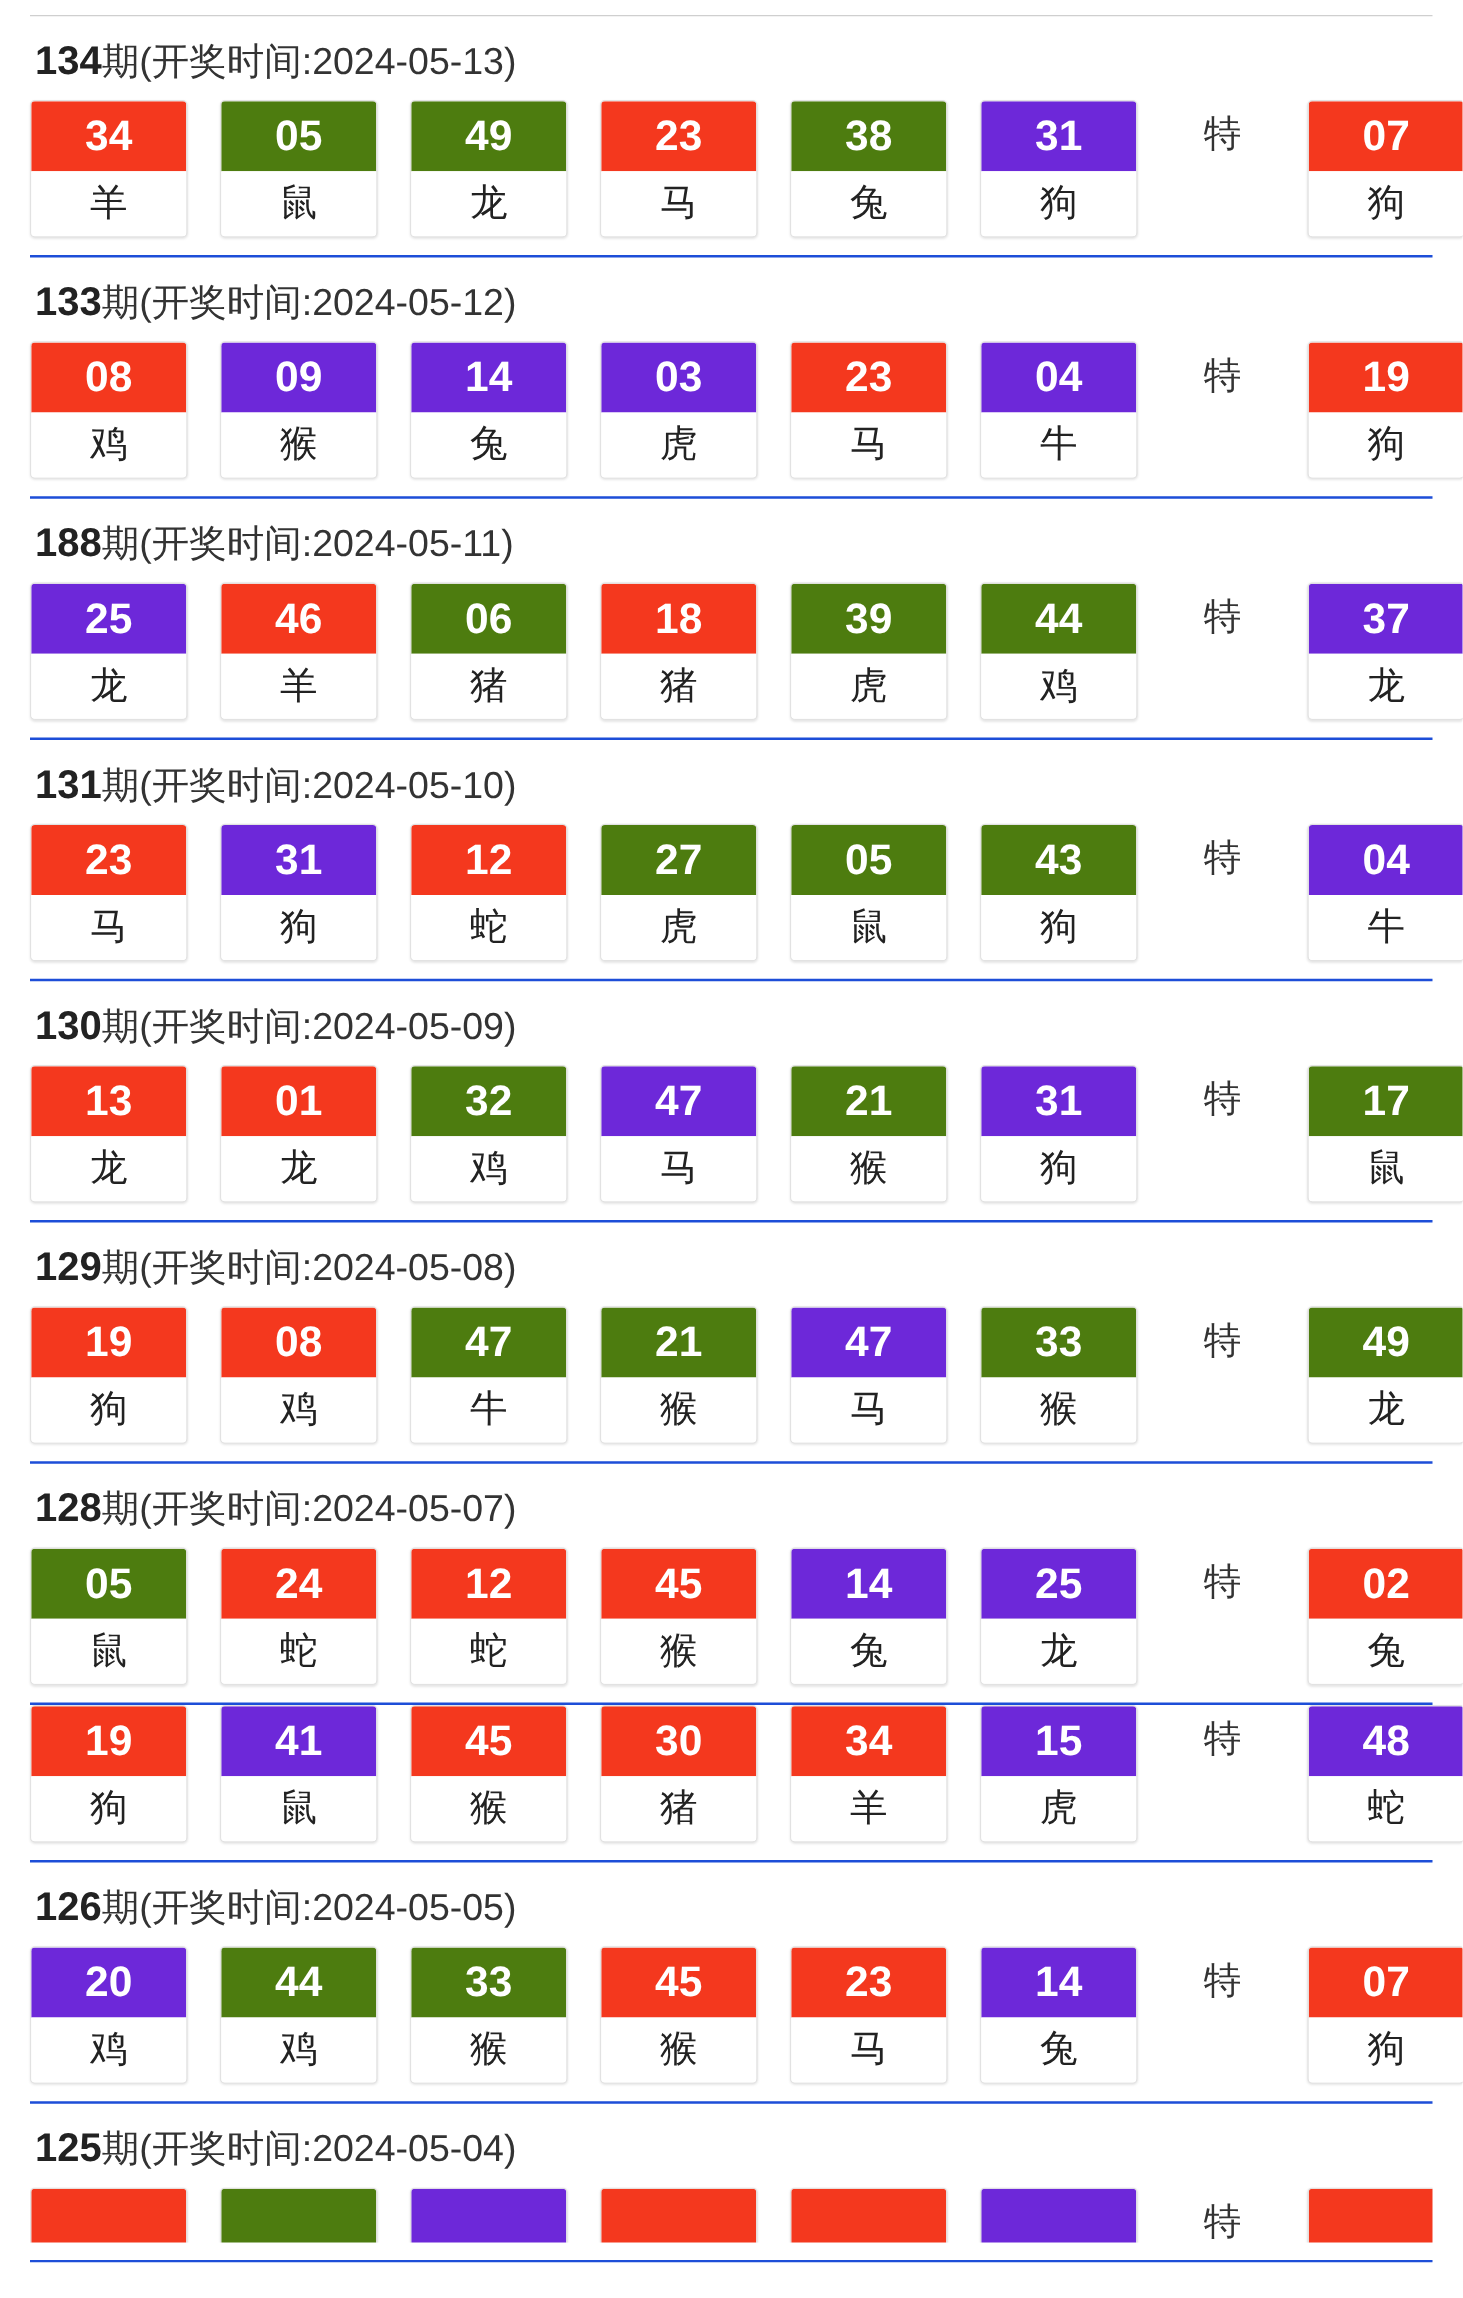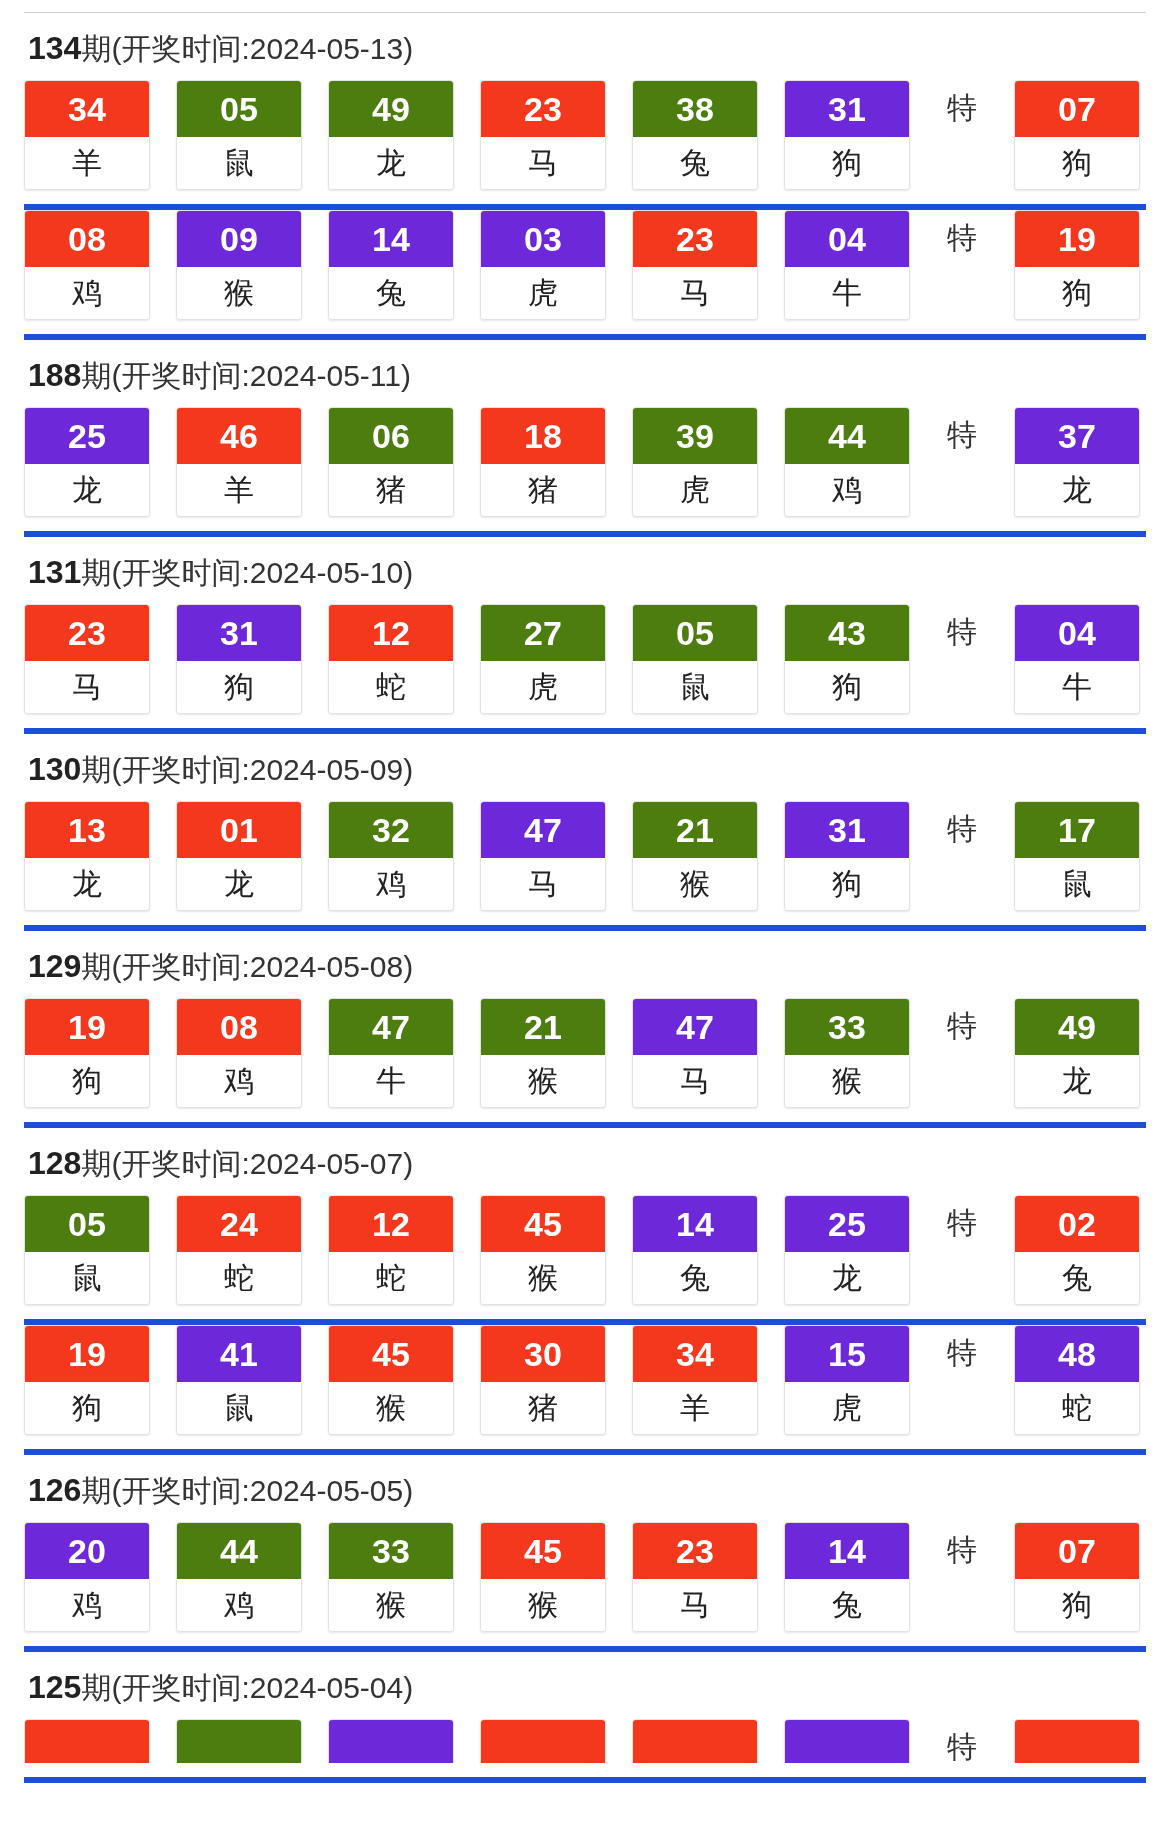--- a/index.html
+++ b/index.html
@@ -17,42 +17,42 @@
     padding: 0 24px;
     background: #ffffff;
   }
   .top-strip {
     height: 12px;
     background: #ffffff;
     border-bottom: 1px solid #cfcfcf;
     margin-bottom: 0;
   }
   .draw-block {
-    border-bottom: 6px solid #1d4ed8;
+    border-bottom: 2px solid #1d4ed8;
     padding: 0 0 14px 0;
   }
   .draw-header {
     font-size: 30px;
     color: #333333;
     padding: 16px 4px 10px 4px;
     letter-spacing: 0px;
     white-space: nowrap;
   }
   .draw-header .issue {
     font-weight: bold;
     font-size: 32px;
     color: #222222;
   }
   .draw-header .issue-suffix {
     font-weight: normal;
   }
   .balls-row {
     display: flex;
     align-items: flex-start;
-    gap: 0px;
+    gap: 16px;
   }
   .ball-cell {
     width: 124px;
     margin-right: 26px;
     background: #ffffff;
     border: 1px solid #e2e2e2;
     border-radius: 4px;
     overflow: hidden;
     box-shadow: 0 1px 2px rgba(0,0,0,0.10);
   }
@@ -137,20 +137,21 @@
             </div>
           </div>
           <div class="special-label">特</div>
           <div class="special-cell">
             <div class="ball-num red">07</div>
             <div class="ball-zodiac">狗</div>
           </div>
         </div>
       </div>
       <div class="draw-block">
+        <div class="draw-header"><span class="issue">133</span><span class="issue-suffix">期</span><span>(开奖时间:</span><span>2024-05-12</span><span>)</span></div>
         <div class="balls-row">
           <div style="display: flex;">
             <div class="ball-cell">
               <div class="ball-num red">08</div>
               <div class="ball-zodiac">鸡</div>
             </div>
             <div class="ball-cell">
               <div class="ball-num blue">09</div>
               <div class="ball-zodiac">猴</div>
             </div>

